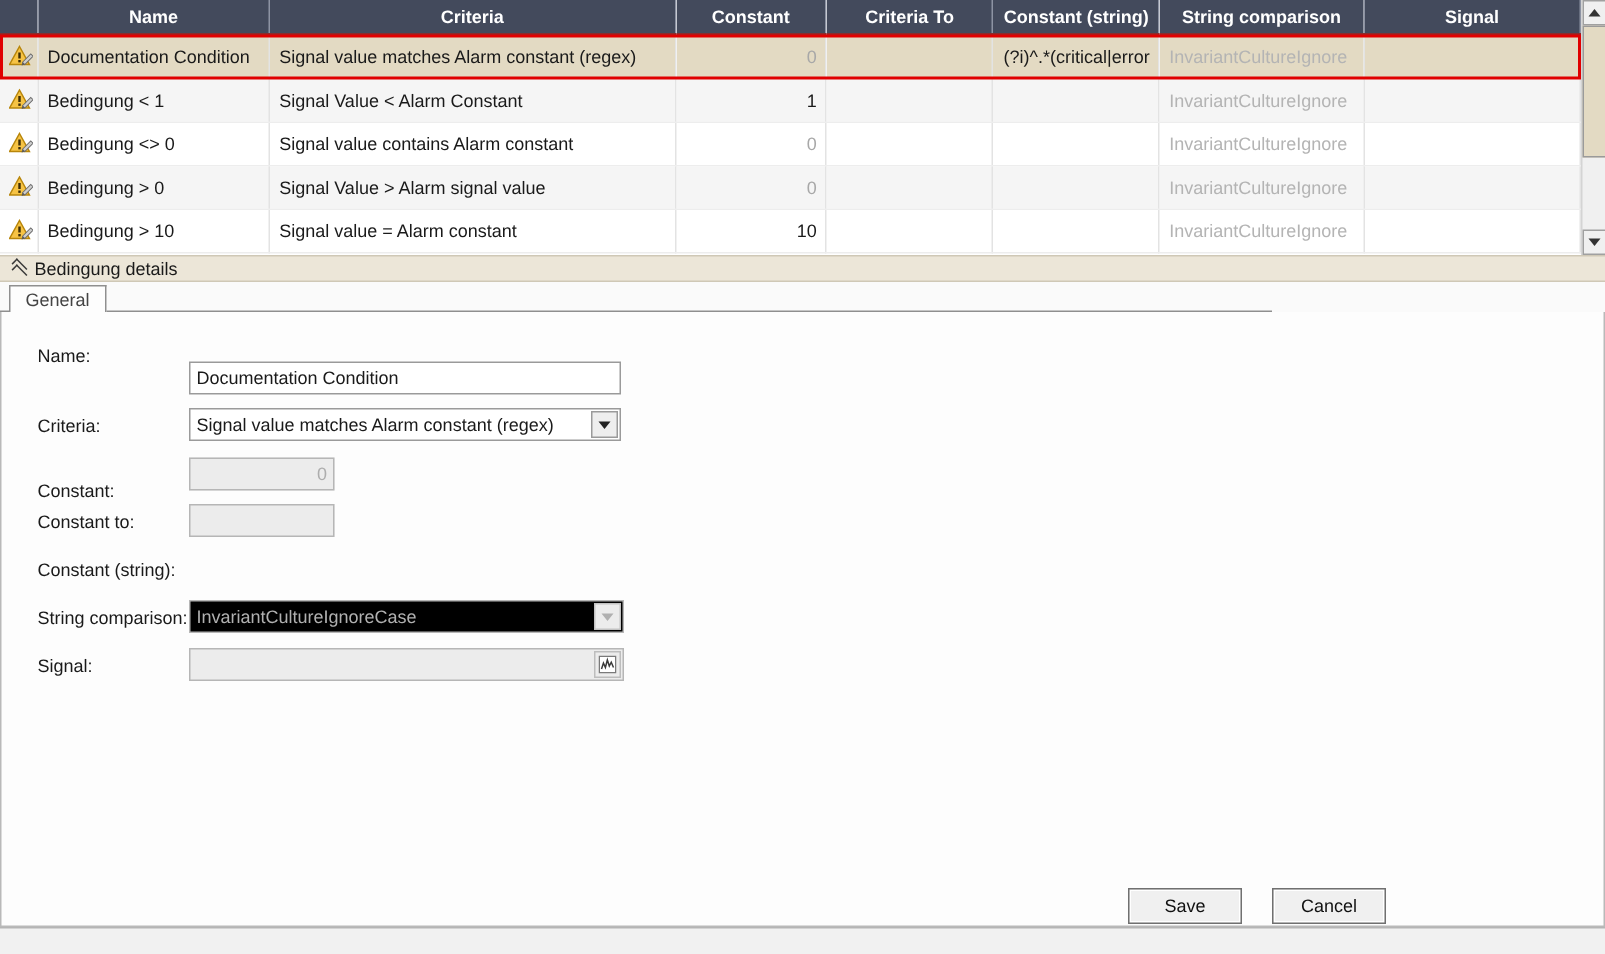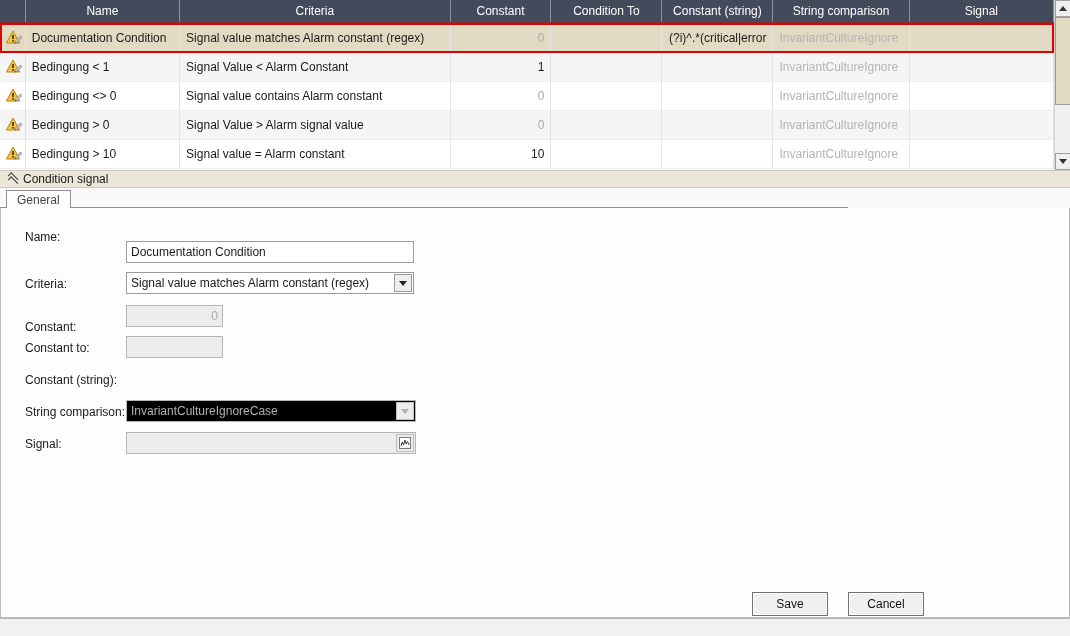--- a/index.html
+++ b/index.html
@@ -10,21 +10,21 @@
     font-size:12px;color:#1a1a1a;
     -webkit-font-smoothing:antialiased;
   }
   .app{position:relative;width:1070px;height:636px;box-sizing:border-box;background:#ffffff;}
 
   
   .grid-wrap{position:absolute;left:0;top:0;width:1070px;height:170px;background:#fff;}
   .grid-scroll-area{position:absolute;left:0;top:0;width:1054px;height:170px;overflow:hidden;}
   table.grid{border-collapse:collapse;width:1054px;table-layout:fixed;}
   table.grid th{
-    background:#434a5c;color:#ffffff;font-weight:normal;font-size:12px;
+    background:#434a5c;color:#ffffff;font-weight:bold;font-size:12px;
     height:23px;padding:0 4px;text-align:center;
     border-right:1px solid #8d93a3;
     border-bottom:2px solid #8c2b2b;
     box-sizing:border-box;
     white-space:nowrap;overflow:hidden;
   }
   table.grid th.th-icon{border-right:1px solid #8d93a3;}
   table.grid td{
     height:29px;padding:0 6px;box-sizing:border-box;
     border-right:1px solid #e3e3e3;
@@ -173,21 +173,21 @@
           <col style="width:110px">
           <col style="width:135px">
           <col style="width:143px">
         </colgroup>
         <thead>
           <tr>
             <th class="th-icon"></th>
             <th>Name</th>
             <th>Criteria</th>
             <th>Constant</th>
-            <th>Condition To</th>
+            <th>Criteria To</th>
             <th>Constant (string)</th>
             <th>String comparison</th>
             <th>Signal</th>
           </tr>
         </thead>
         <tbody>
 
           <tr class="r-sel">
             <td class="c-icon">
               <span class="warn-ico">
@@ -306,21 +306,21 @@
         <span class="vs-arrow dn"></span>
       </div>
     </div>
   </div>
 
   <div class="cd-bar">
     <span class="chev2">
       <span style="top:1px;"></span>
         <span style="top:5px;"></span>
     </span>
-    <span>Condition signal</span>
+    <span>Bedingung details</span>
   </div>
 
   <div class="panel">
     <div class="tabstrip">
       <div class="tab">General</div>
     </div>
 
     <div class="panel-body">
 
       <div class="flabel" style="top:18px;">Name:</div>

